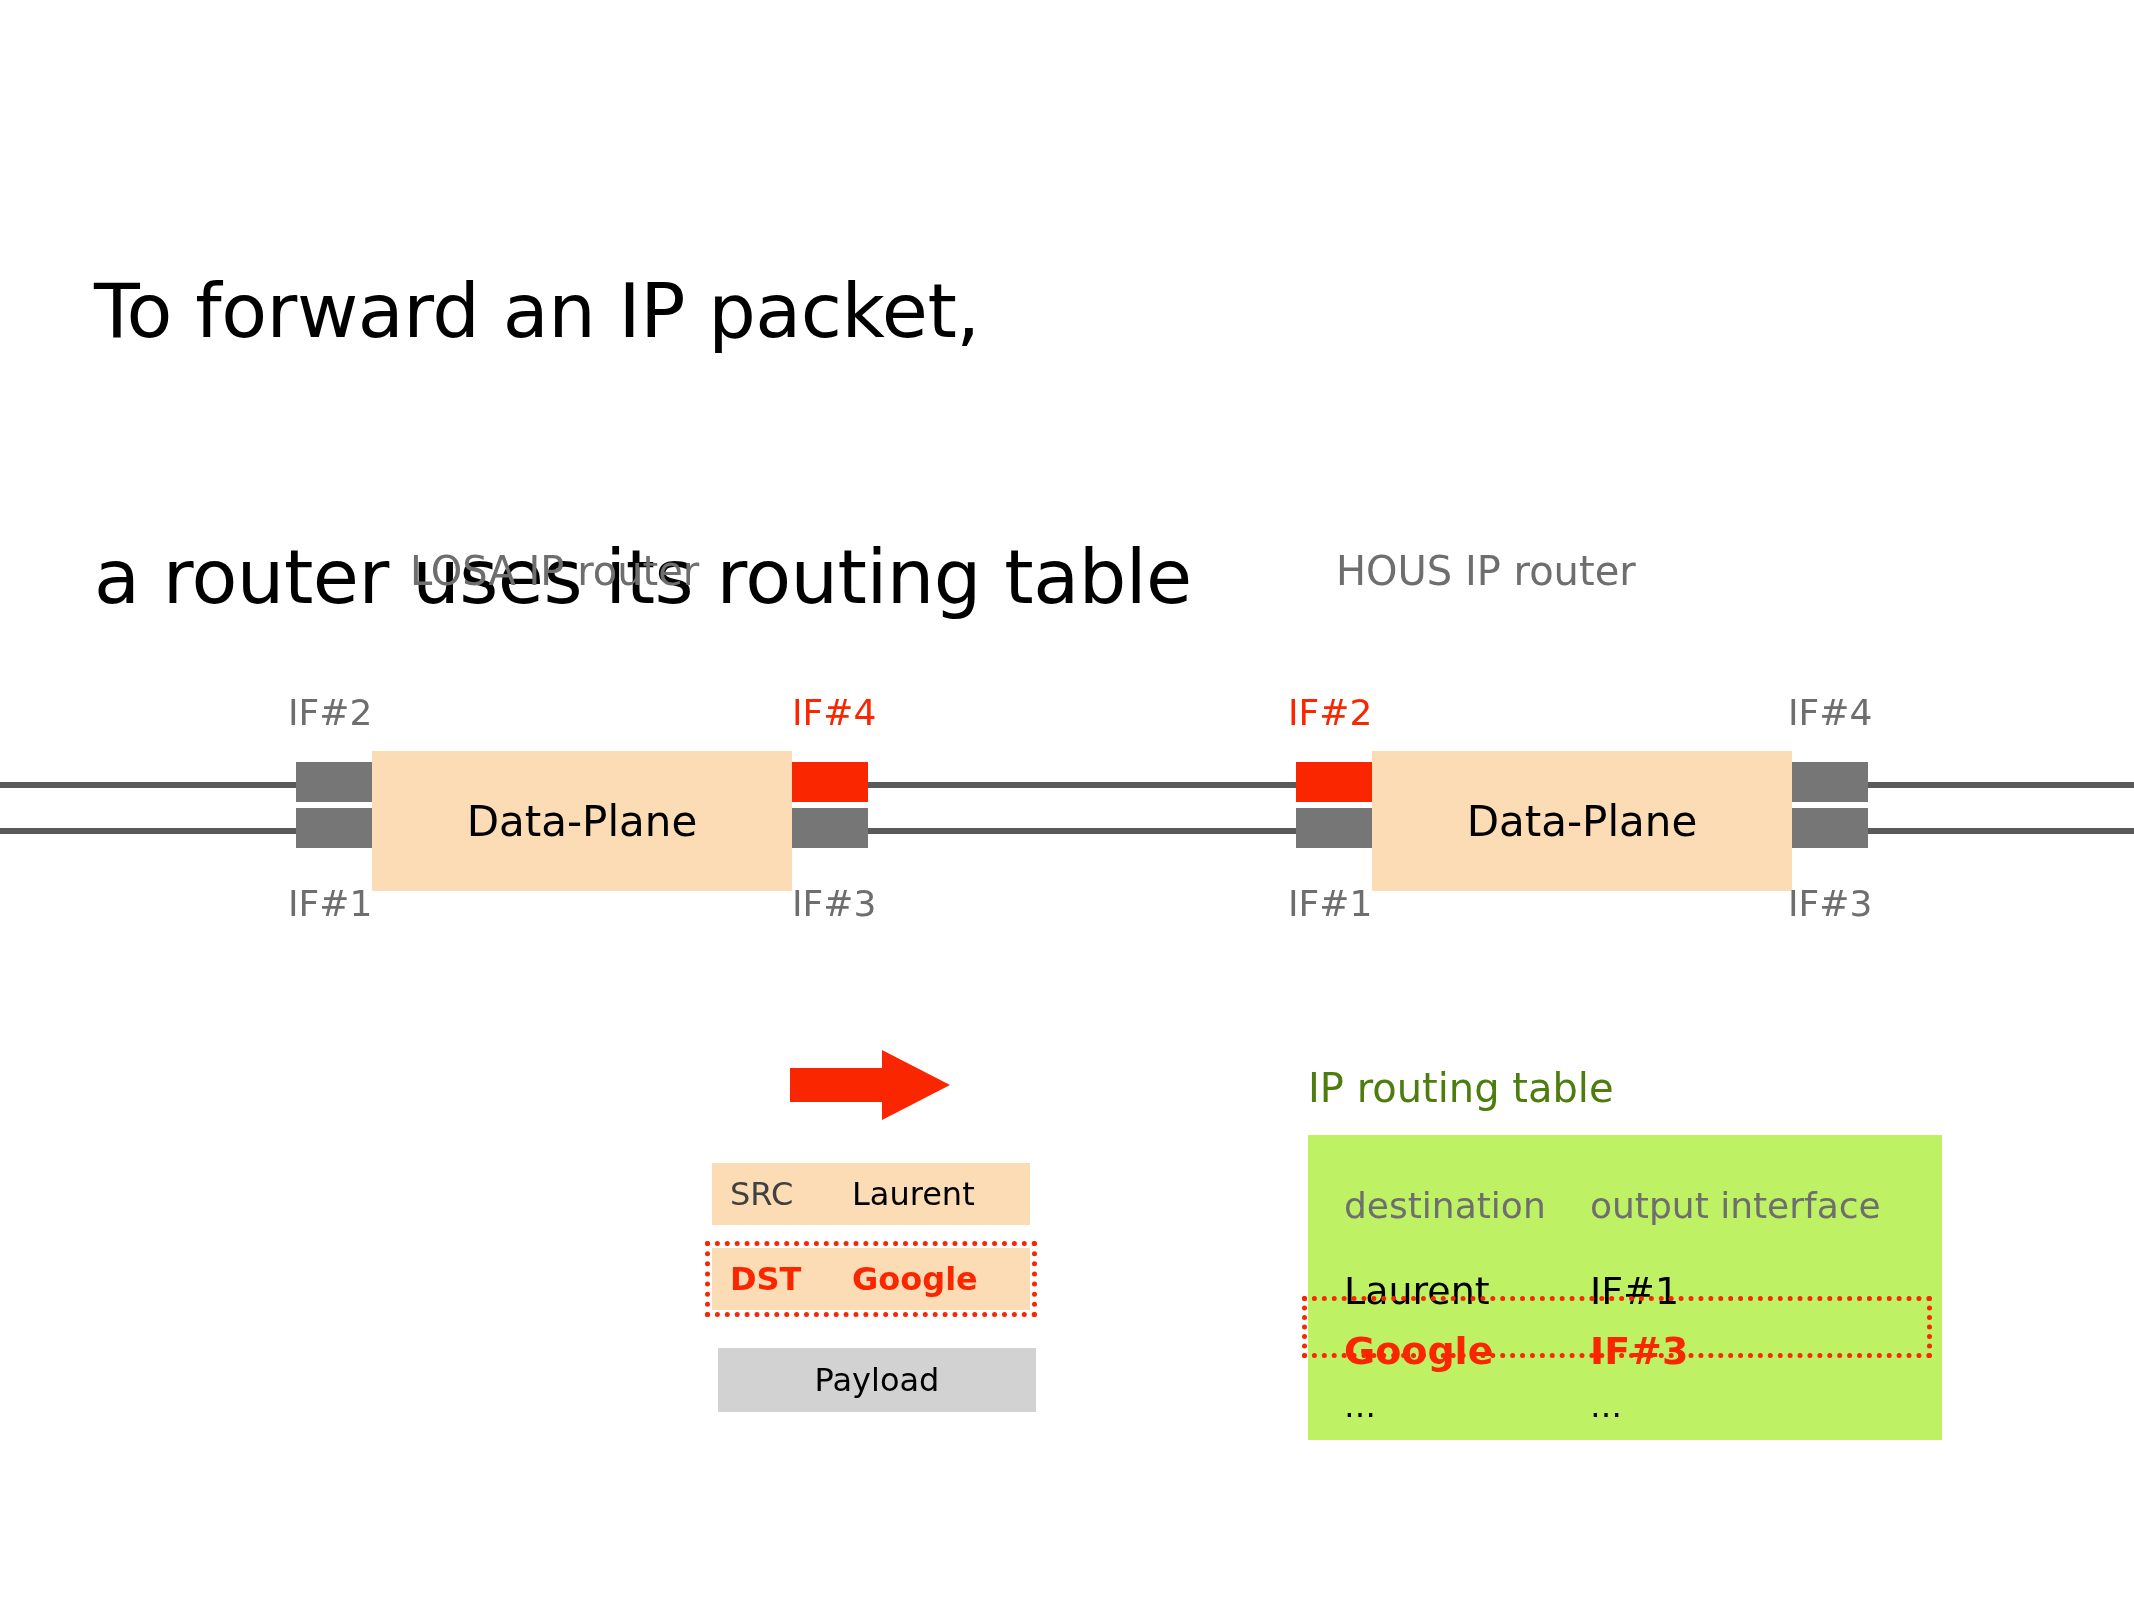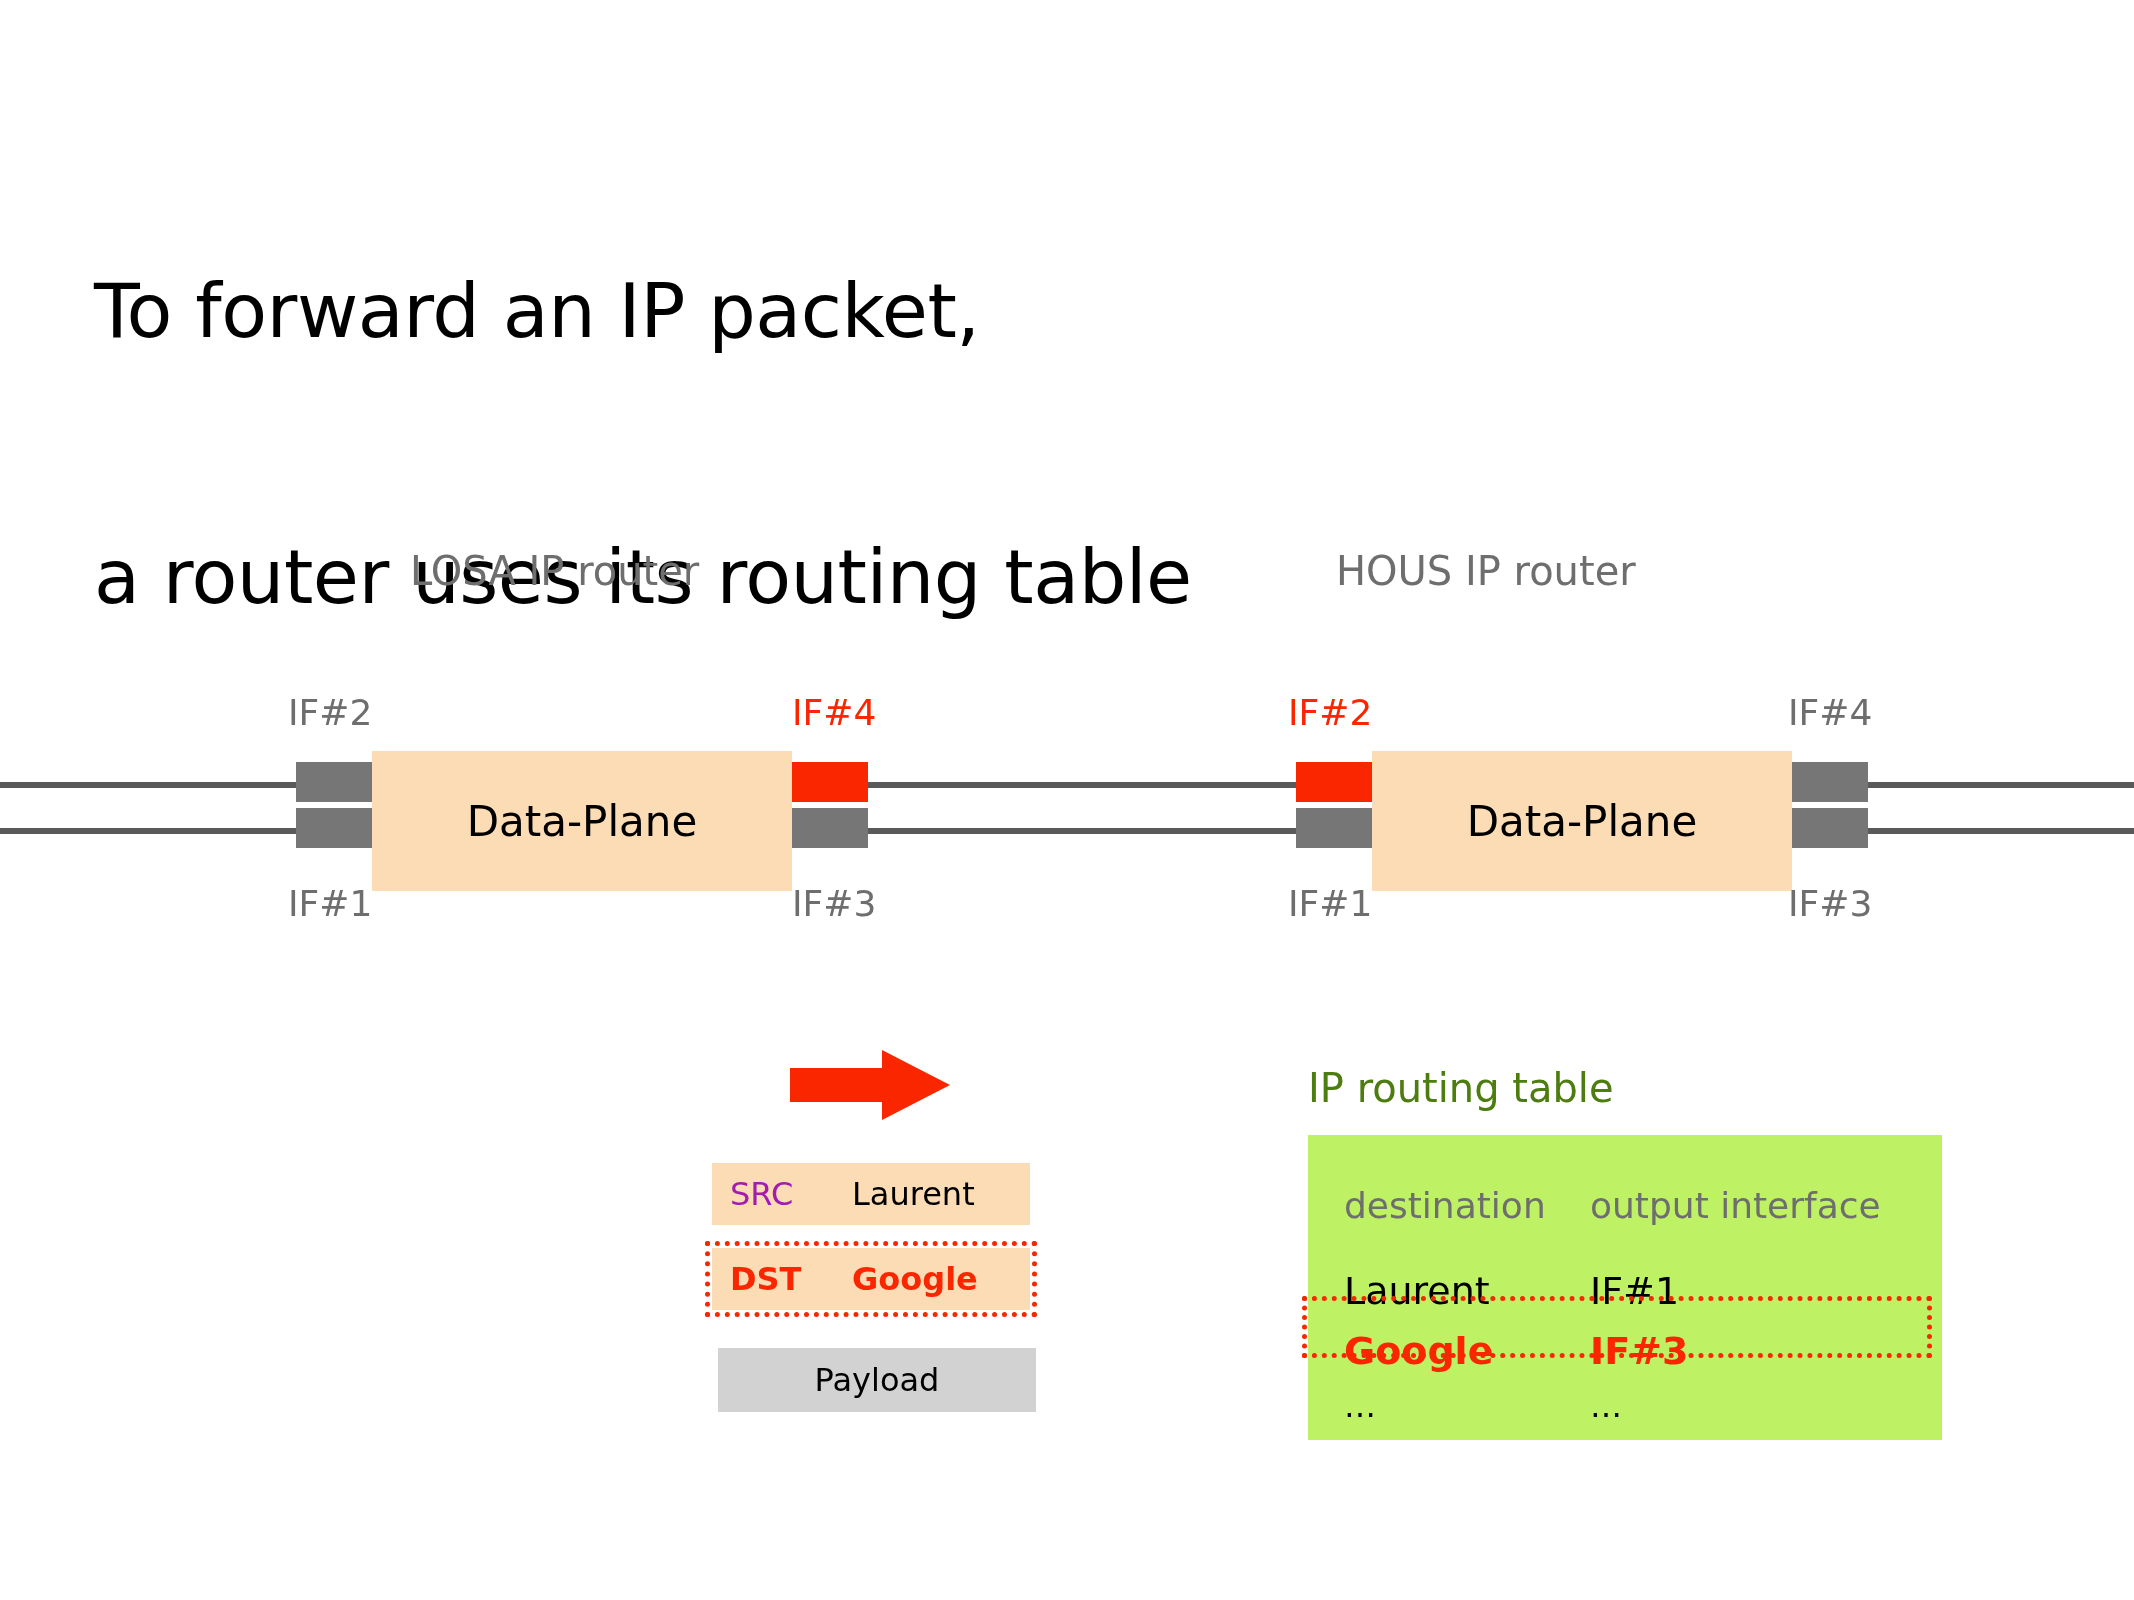--- a/index.html
+++ b/index.html
@@ -95,21 +95,21 @@
     width: 318px;
     height: 62px;
     background: #fbdcb4;
   }
   .packet-row .field-key {
     position: absolute;
     left: 18px;
     top: 50%;
     transform: translateY(-50%);
     font-size: 32px;
-    color: #a21caf;
+    color: #404040;
     white-space: nowrap;
   }
   .packet-row .field-val {
     position: absolute;
     left: 140px;
     top: 50%;
     transform: translateY(-50%);
     font-size: 32px;
     color: #000000;
     white-space: nowrap;

